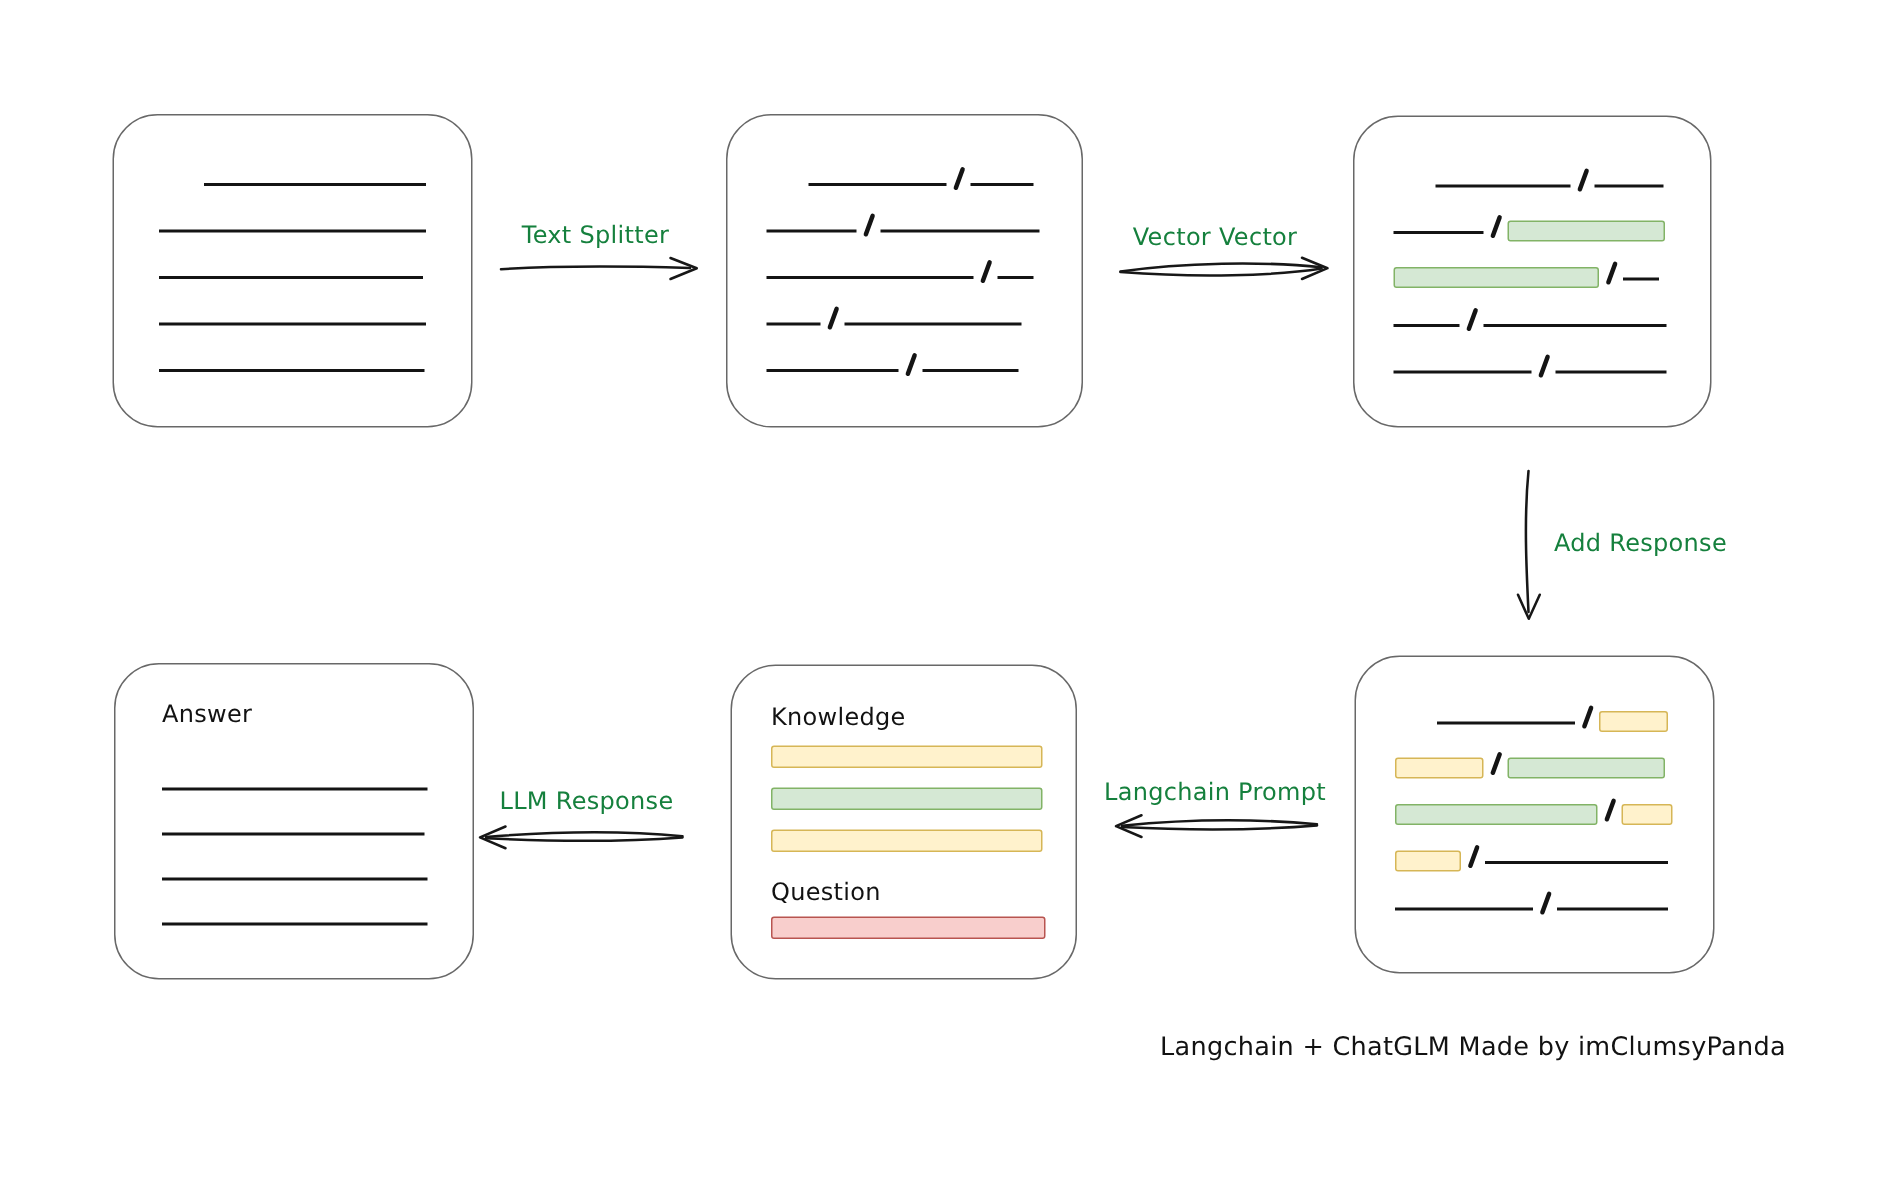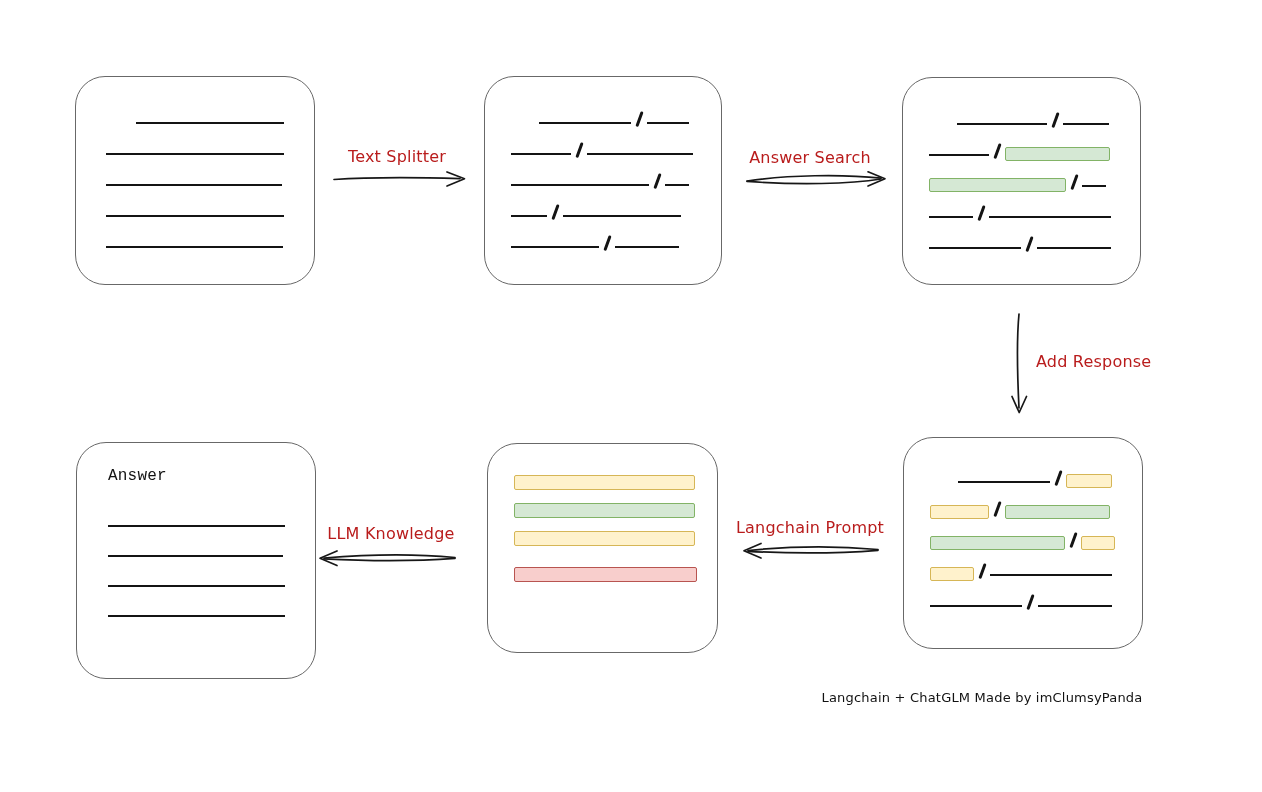--- a/index.html
+++ b/index.html
@@ -25,27 +25,27 @@
   .chunk { height:12px; border:1.5px solid; border-radius:2px; margin-bottom:-4px; }
   .chunk.green  { background:var(--green-fill);  border-color:var(--green-stroke); }
   .chunk.yellow { background:var(--yellow-fill); border-color:var(--yellow-stroke); }
   .bar { height:13px; border:1.5px solid; border-radius:2px; margin-bottom:13px; }
   .bar.green  { background:var(--green-fill);  border-color:var(--green-stroke); }
   .bar.yellow { background:var(--yellow-fill); border-color:var(--yellow-stroke); }
   .bar.red    { background:var(--red-fill);    border-color:var(--red-stroke); }
   .node-title { font-size:16px; line-height:22px; color:#121212; letter-spacing:0.2px; }
   .edge-label {
     position:absolute; transform:translateX(-50%);
-    font-size:16px; line-height:20px; white-space:nowrap; color:#b91c1c;
+    font-size:16px; line-height:20px; white-space:nowrap; color:#15803d;
     letter-spacing:0.2px;
   }
   .edge-label.no-center { transform:none; }
   .caption {
     position:absolute; transform:translateX(-50%);
-    font-size:13px; line-height:22px; white-space:nowrap; color:#121212;
+    font-size:17px; line-height:22px; white-space:nowrap; color:#121212;
     letter-spacing:0.2px;
   }
   .arrows { position:absolute; left:0; top:0; pointer-events:none; }
   .arrows path { fill:none; stroke:#171717; stroke-width:1.7;
                  stroke-linecap:round; stroke-linejoin:round; }
 </style>
 </head>
 <body>
 
 <div class="canvas">
@@ -189,35 +189,37 @@
           <div class="slash-wrap">
             <div class="slash"></div>
           </div>
           <div class="seg-line" style="width: 74px;"></div>
         </div>
       </div>
   </div>
 
   <div class="node" style="left:487px;top:443px;width:231px;height:210px;">
     <div style="padding:23px 0 0 26px;">
+      <div class="node-title">Knowledge</div>
       <div style="height:8px;"></div>
       <div>
           <div class="bar yellow" style="width: 179px;"></div>
           <div class="bar green" style="width: 179px;"></div>
           <div class="bar yellow" style="width: 179px;"></div>
         </div>
       <div style="height:3px;"></div>
+      <div class="node-title">Question</div>
       <div style="height:5px;"></div>
       <div>
           <div class="bar red" style="width: 181px;"></div>
         </div>
     </div>
   </div>
 
-  <div class="node" style="left:76px;top:442px;width:240px;height:237px;font-family:Liberation Mono, monospace;">
+  <div class="node" style="left:76px;top:442px;width:240px;height:211px;">
     <div style="padding:22px 0 0 31px;">
       <div class="node-title">Answer</div>
       <div style="height:11px;"></div>
       <div class="rows row-30">
           <div class="row">
             <div class="seg-line" style="width: 177px;"></div>
           </div>
           <div class="row">
             <div class="seg-line" style="width: 175px;"></div>
           </div>
@@ -251,20 +253,20 @@
       <path d="M761 543.5 L744 550.8 L761 558"></path>
     </g>
     <g>
       <path d="M455 557.5 C 414 553.5, 372 554, 324 558"></path>
       <path d="M455 558.3 C 412 561.5, 368 561, 324 558.8"></path>
       <path d="M337 551 L320 558.2 L337 565.5"></path>
     </g>
   </svg>
 
   <div class="edge-label" style="left:397px;top:147px;">Text Splitter</div>
-  <div class="edge-label" style="left:810px;top:148px;">Answer Search</div>
+  <div class="edge-label" style="left:810px;top:148px;">Vector Vector</div>
   <div class="edge-label no-center" style="left:1036px;top:352px;">Add Response</div>
   <div class="edge-label" style="left:810px;top:518px;">Langchain Prompt</div>
-  <div class="edge-label" style="left:391px;top:524px;">LLM Knowledge</div>
+  <div class="edge-label" style="left:391px;top:524px;">LLM Response</div>
 
   <div class="caption" style="left:982px;top:687px;">Langchain + ChatGLM Made by imClumsyPanda</div>
 
 </div>
 
 </body></html>

